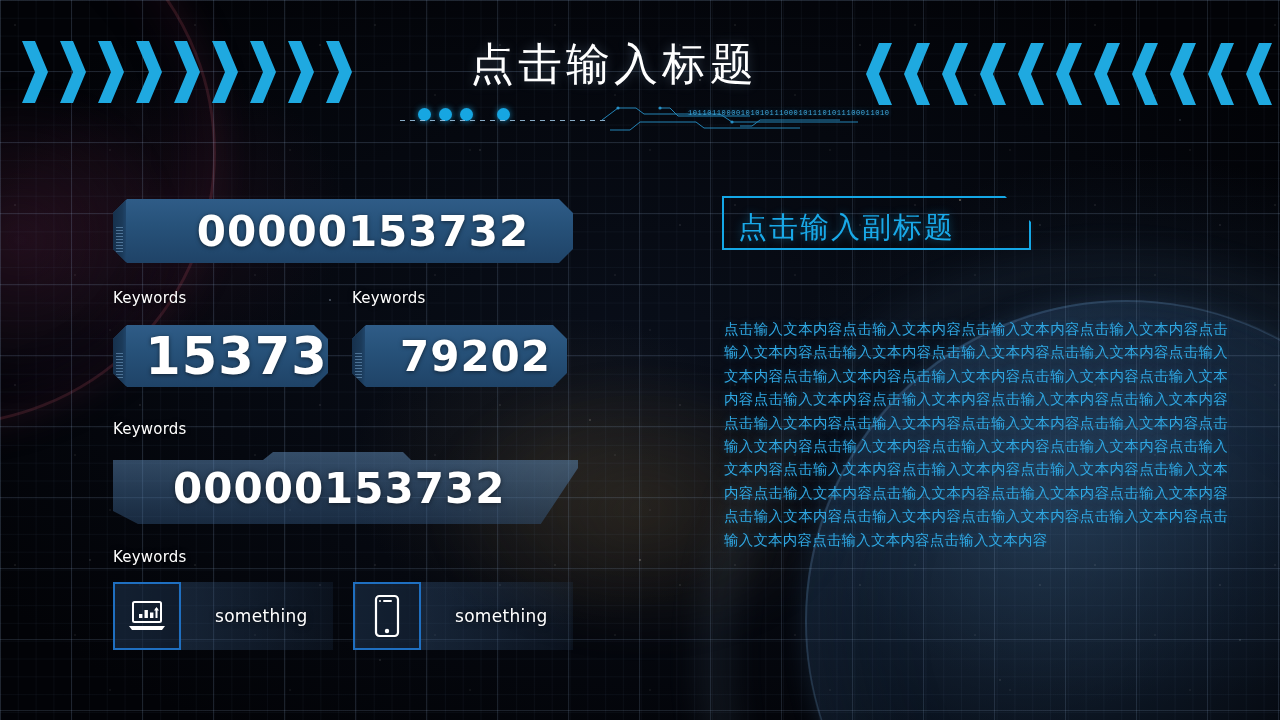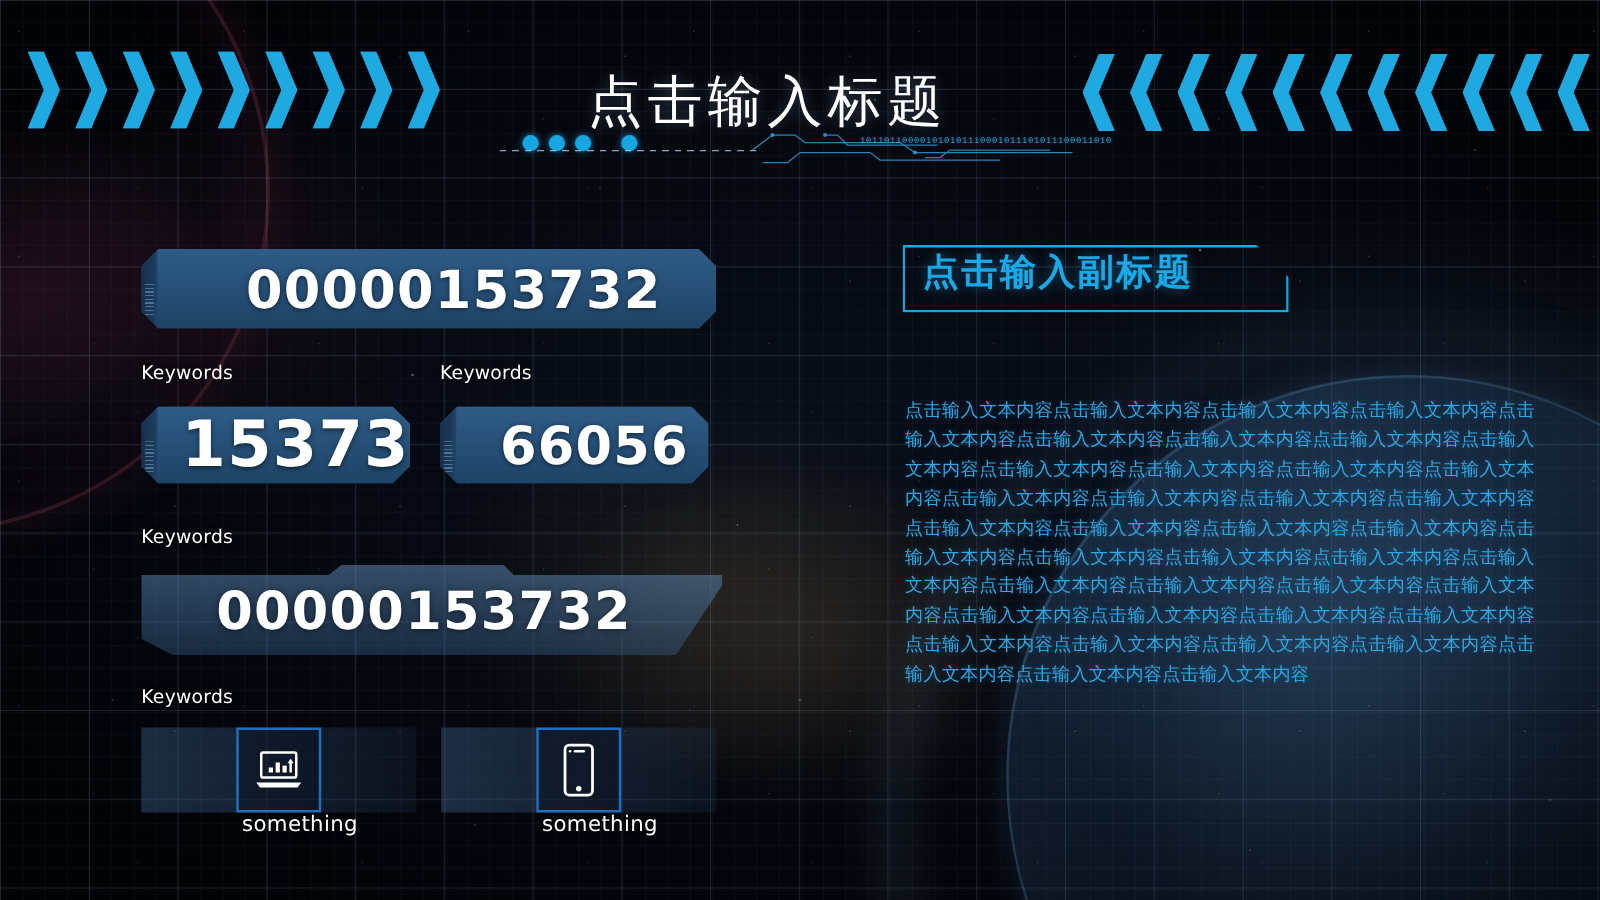--- a/index.html
+++ b/index.html
@@ -120,21 +120,21 @@
     -webkit-clip-path:polygon(50% 0, 100% 0, 50% 50%, 100% 100%, 50% 100%, 0 50%);
     clip-path:polygon(50% 0, 100% 0, 50% 50%, 100% 100%, 50% 100%, 0 50%);
     margin-right:12px;
   }
 
   #chev-left-group{left:22px;top:41px;}
   #chev-right-group{left:866px;top:43px;}
 
   
   #main-title{
-    position:absolute;left:470px;top:54px;width:360px;
+    position:absolute;left:470px;top:36px;width:360px;
     font-size:44px;color:#ffffff;letter-spacing:4px;font-weight:400;
     font-family:"DejaVu Sans","Liberation Sans",sans-serif;
     text-align:left;line-height:1.25;
     text-shadow:0 0 12px rgba(180,220,255,.28);
   }
 
   
   .deco{position:absolute;}
   #deco-dots{left:418px;top:108px;display:flex;align-items:center;gap:8px;}
   #deco-dots .dot{width:13px;height:13px;border-radius:50%;background:#16a6e2;box-shadow:0 0 6px rgba(30,170,230,.7);}
@@ -202,21 +202,21 @@
   #box-4 .num{
     color:#fff;font-size:42px;font-weight:bold;letter-spacing:1px;padding-left:60px;
     font-family:"DejaVu Sans","Liberation Sans",sans-serif;
     text-shadow:0 1px 5px rgba(0,0,0,.5);
   }
 
   
   .icon-strip{
     position:absolute;height:68px;
     background:linear-gradient(90deg, rgba(62,98,140,.42) 0%, rgba(48,80,118,.30) 60%, rgba(40,68,102,.18) 100%);
-    display:flex;align-items:center;flex-direction:column;
+    display:flex;align-items:center;
   }
   .icon-box{
     width:68px;height:68px;flex:0 0 auto;
     border:2px solid #1f6fc0;
     box-sizing:border-box;
     display:flex;align-items:center;justify-content:center;
     background:rgba(8,18,32,.45);
   }
   .icon-text{
     color:#ffffff;font-size:17px;padding-left:34px;letter-spacing:.3px;
@@ -229,21 +229,21 @@
   
   #subtitle-box{
     position:absolute;left:722px;top:196px;width:305px;height:50px;
     border:2px solid #14a7e6;
     -webkit-clip-path:polygon(0 0, calc(100% - 26px) 0, 100% 26px, 100% 100%, 0 100%);
     clip-path:polygon(0 0, calc(100% - 26px) 0, 100% 26px, 100% 100%, 0 100%);
     display:flex;align-items:center;
     box-shadow:0 0 14px rgba(20,150,220,.22);
   }
   #subtitle-box .inner{
-    position:absolute;inset:0;display:flex;align-items:flex-start;font-weight:bold;
+    position:absolute;inset:0;display:flex;align-items:flex-end;
   }
   #subtitle-text{
     color:#19a9e8;font-size:29px;letter-spacing:2px;padding-left:14px;
     font-family:"DejaVu Sans","Liberation Sans",sans-serif;
     text-shadow:0 0 10px rgba(25,170,235,.45);
   }
 
   #body-text{
     position:absolute;left:724px;top:318px;width:504px;
     color:#2fa7e2;font-size:14.5px;line-height:23.4px;letter-spacing:.2px;
@@ -331,21 +331,21 @@
 
   <div class="ticket" id="box-2">
     <div class="edge"></div>
     <div class="ribs"></div>
     <div class="num">15373</div>
   </div>
 
   <div class="ticket" id="box-3">
     <div class="edge"></div>
     <div class="ribs"></div>
-    <div class="num">66056</div>
+    <div class="num">79202</div>
   </div>
 
   <div class="stat-label" style="left:113px;top:420px;">Keywords</div>
 
   <div id="box-4">
     <div class="num">00000153732</div>
   </div>
 
   <div class="stat-label" style="left:113px;top:548px;">Keywords</div>
 

